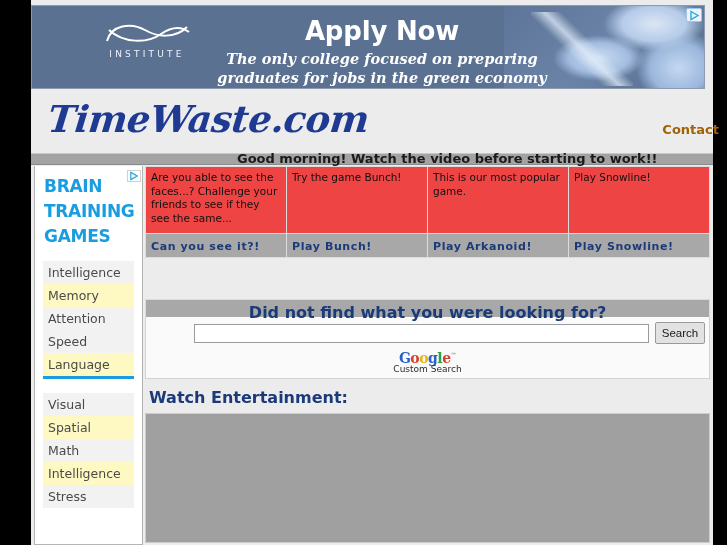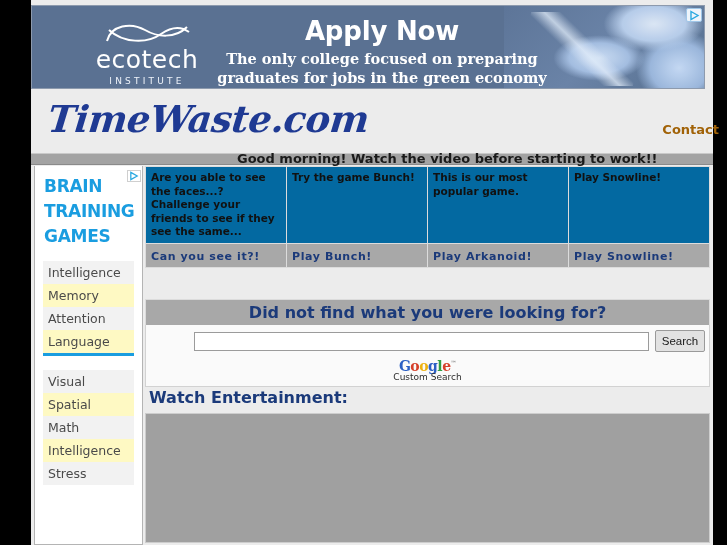--- a/index.html
+++ b/index.html
@@ -43,21 +43,21 @@
     font-family:"DejaVu Sans",sans-serif;font-size:9px;letter-spacing:3.2px;
     color:#eef3fa;margin-top:3px;
   }
   .ad-headline{
     position:absolute;left:170px;top:11px;width:360px;text-align:center;
     color:#fff;font-family:"DejaVu Sans",sans-serif;font-weight:bold;font-size:26px;
     line-height:29px;letter-spacing:-.2px;
   }
   .ad-sub{
     position:absolute;left:160px;top:43px;width:380px;text-align:center;
-    color:#fff;font-family:"DejaVu Serif",serif;font-weight:bold;
+    color:#fff;font-family:"DejaVu Serif",serif;font-style:italic;font-weight:bold;
     font-size:14.5px;line-height:19px;
   }
   .adchoices{
     position:absolute;right:2px;top:2px;width:16px;height:14px;
     background:#eef4fb;border:1px solid #9fc6e8;border-radius:2px;
     box-sizing:border-box;
   }
   .adchoices svg{display:block;margin:1px auto;}
 
   
@@ -124,35 +124,35 @@
   }
   .games td{
     border:1px solid #dcdcdc;vertical-align:top;padding:4px 5px;
     font-family:"DejaVu Sans",sans-serif;
   }
   .games .hdr{
     background:#a8a8a8;color:#ffffff;font-weight:bold;font-size:16px;
     padding:2px 5px 3px 5px;height:22px;
   }
   .games .body{
-    background:#0369a1;color:#111;font-weight:bold;font-size:10.5px;line-height:13.5px;
+    background:#ef4444;color:#111;font-weight:normal;font-size:10.5px;line-height:13.5px;
     height:58px;
   }
   .games .link{
     background:#a8a8a8;height:15px;padding:1px 5px 3px 5px;
   }
   .games .link a{
     color:#1b3a7a;font-weight:bold;font-size:11px;letter-spacing:.6px;
     text-decoration:none;
   }
 
   
   .search-wrap{position:absolute;left:0;top:133px;width:565px;}
   .search-head{
-    height:26px;line-height:26px;background:#a8a8a8;text-align:center;
+    height:18px;line-height:26px;background:#a8a8a8;text-align:center;
     font-family:"DejaVu Sans",sans-serif;font-weight:bold;font-size:16px;color:#1b3a7a;
     border:1px solid #dcdcdc;border-bottom:none;box-sizing:border-box;
   }
   .search-body{
     background:#fafafa;border:1px solid #d2d2d2;border-top:none;
     padding:5px 4px 4px 4px;box-sizing:border-box;
   }
   .search-row{display:flex;align-items:center;gap:6px;margin-left:44px;}
   .search-input{
     flex:1;height:19px;border:1px solid #9b9b9b;background:#fff;
@@ -192,21 +192,20 @@
   <div class="ad-banner">
     <div class="ad-bulb"></div>
 
     <div class="ad-logo">
       <div class="ad-logo-mark">
         <svg width="92" height="26" viewBox="0 0 92 26">
           <path d="M6 21 C10 5 30 2 44 10 C56 17 74 19 86 7" fill="none" stroke="#ffffff" stroke-width="2"></path>
           <path d="M8 10 C22 23 46 24 60 14 C70 7 80 6 88 12" fill="none" stroke="#ffffff" stroke-width="2"></path>
         </svg>
       </div>
-      <div class="ad-logo-name">ecotech</div>
       <div class="ad-logo-sub">INSTITUTE</div>
     </div>
 
     <div class="ad-headline">Apply Now</div>
     <div class="ad-sub">The only college focused on preparing graduates for jobs in the green economy</div>
 
     <div class="adchoices">
       <svg width="11" height="11" viewBox="0 0 11 11">
         <polygon points="2,1.5 9,5.5 2,9.5" fill="none" stroke="#2aa8e0" stroke-width="1.4"></polygon>
       </svg>
@@ -229,20 +228,21 @@
         <svg width="10" height="10" viewBox="0 0 11 11">
           <polygon points="2,1.5 9,5.5 2,9.5" fill="none" stroke="#2aa8e0" stroke-width="1.4"></polygon>
         </svg>
       </div>
       <div class="sb-title">BRAIN TRAINING GAMES</div>
 
       <ul class="sb-list">
         <li class="sb-item">Intelligence</li>
         <li class="sb-item alt">Memory</li>
         <li class="sb-item">Attention</li>
+        <li class="sb-item">Speed</li>
         <li class="sb-item alt">Language</li>
       </ul>
       <div class="sb-divider"></div>
       <div class="sb-gap"></div>
       <ul class="sb-list" style="margin-top:0">
         <li class="sb-item">Visual</li>
         <li class="sb-item alt">Spatial</li>
         <li class="sb-item">Math</li>
         <li class="sb-item alt">Intelligence</li>
         <li class="sb-item">Stress</li>

